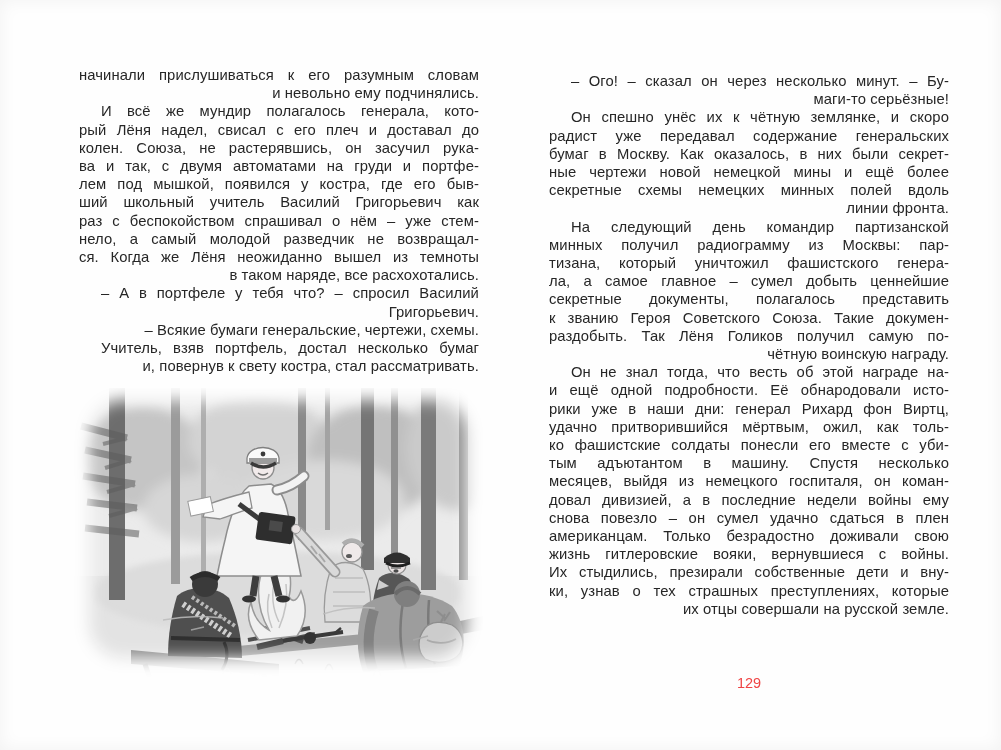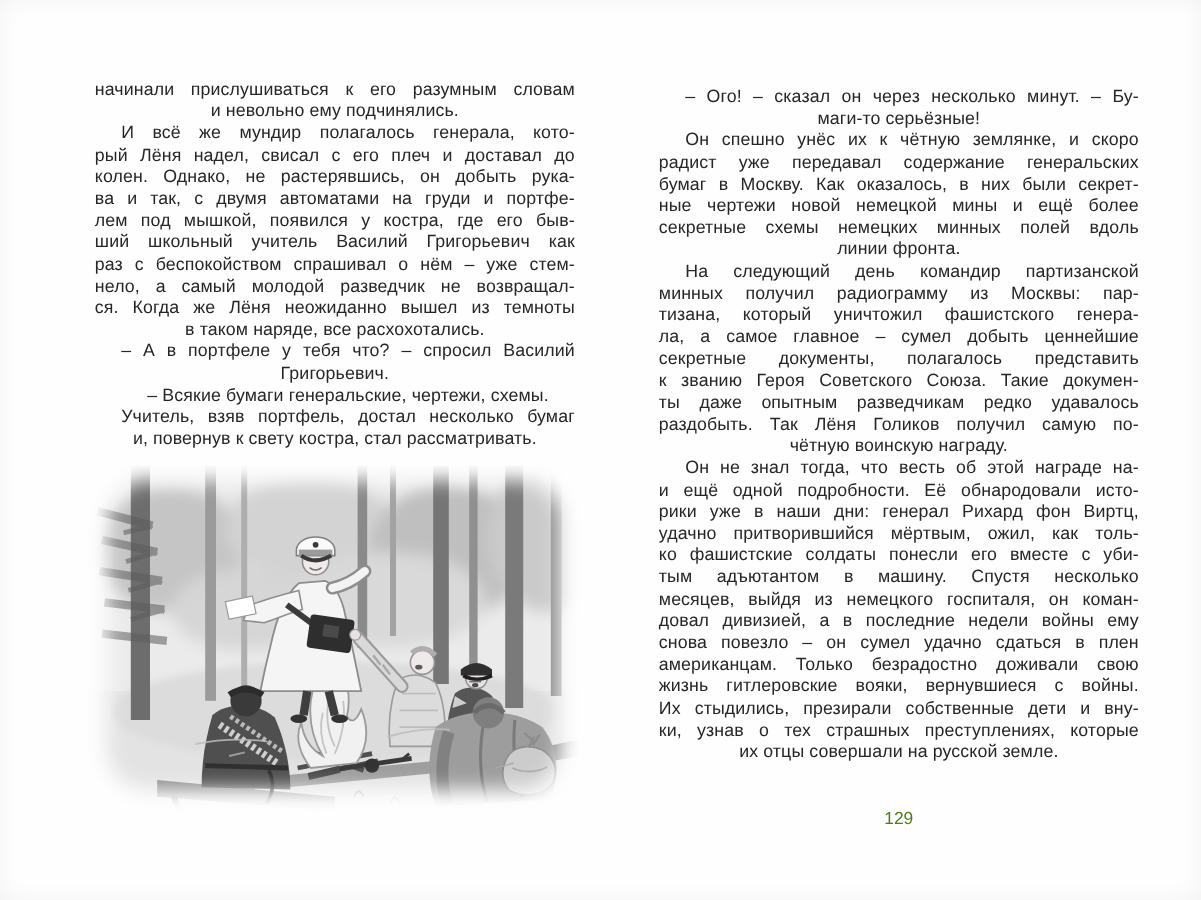--- a/index.html
+++ b/index.html
@@ -6,41 +6,41 @@
   .stage {
     position:relative; width:1001px; height:750px; background:#fefefe;
     font-family:"Liberation Sans", sans-serif; color:#262626;
     box-shadow: inset 0 0 18px rgba(0,0,0,0.05);
     overflow:hidden;
   }
   .text-col { position:absolute; width:400px; font-size:14.8px; line-height:18.2px; letter-spacing:0.1px; }
   .text-col.left  { left:79px;  top:66px; }
   .text-col.right { left:549px; top:72px; }
   .para { margin:0; }
-  .para .line { min-height:18.2px; text-align:center; }
+  .para .line { min-height:18.2px; text-align:right; }
   .para .line.just { text-align:justify; text-align-last:justify; }
   .para.indent .line.first { text-indent:22px; }
-  .page-number { position:absolute; left:549px; top:675px; width:400px; text-align:center; font-size:14.5px; color:#4d7c0f; }
+  .page-number { position:absolute; left:549px; top:675px; width:400px; text-align:center; font-size:14.5px; color:#ef4444; }
   .illustration { position:absolute; left:73px; top:388px; width:410px; height:300px; }
   .illustration svg { display:block; }
 </style>
 </head>
 <body>
 
 <div class="stage">
 
   <div class="text-col left">
       <div class="para">
         <div class="line just first">начинали прислушиваться к его разумным словам</div>
         <div class="line">и невольно ему подчинялись.</div>
       </div>
       <div class="para indent">
         <div class="line just first">И всё же мундир полагалось генерала, кото-</div>
         <div class="line just">рый Лёня надел, свисал с его плеч и доставал до</div>
-        <div class="line just">колен. Однако, не растерявшись, он добыть рука-</div>
+        <div class="line just">колен. Союза, не растерявшись, он засучил рука-</div>
         <div class="line just">ва и так, с двумя автоматами на груди и портфе-</div>
         <div class="line just">лем под мышкой, появился у костра, где его быв-</div>
         <div class="line just">ший школьный учитель Василий Григорьевич как</div>
         <div class="line just">раз с беспокойством спрашивал о нём – уже стем-</div>
         <div class="line just">нело, а самый молодой разведчик не возвращал-</div>
         <div class="line just">ся. Когда же Лёня неожиданно вышел из темноты</div>
         <div class="line">в таком наряде, все расхохотались.</div>
       </div>
       <div class="para indent">
         <div class="line just first">– А в портфеле у тебя что? – спросил Василий</div>
@@ -222,21 +222,20 @@
         <div class="line just">секретные схемы немецких минных полей вдоль</div>
         <div class="line">линии фронта.</div>
       </div>
       <div class="para indent">
         <div class="line just first">На следующий день командир партизанской</div>
         <div class="line just">минных получил радиограмму из Москвы: пар-</div>
         <div class="line just">тизана, который уничтожил фашистского генера-</div>
         <div class="line just">ла, а самое главное – сумел добыть ценнейшие</div>
         <div class="line just">секретные документы, полагалось представить</div>
         <div class="line just">к званию Героя Советского Союза. Такие докумен-</div>
-        <div class="line just">ты даже опытным разведчикам редко удавалось</div>
         <div class="line just">раздобыть. Так Лёня Голиков получил самую по-</div>
         <div class="line">чётную воинскую награду.</div>
       </div>
       <div class="para indent">
         <div class="line just first">Он не знал тогда, что весть об этой награде на-</div>
         <div class="line just">и ещё одной подробности. Её обнародовали исто-</div>
         <div class="line just">рики уже в наши дни: генерал Рихард фон Виртц,</div>
         <div class="line just">удачно притворившийся мёртвым, ожил, как толь-</div>
         <div class="line just">ко фашистские солдаты понесли его вместе с уби-</div>
         <div class="line just">тым адъютантом в машину. Спустя несколько</div>

